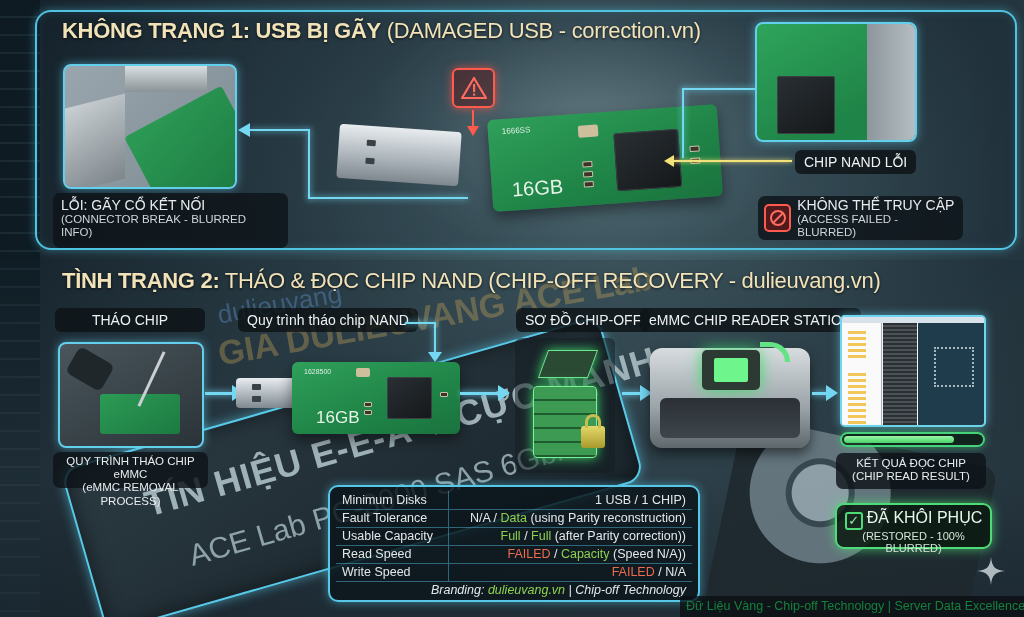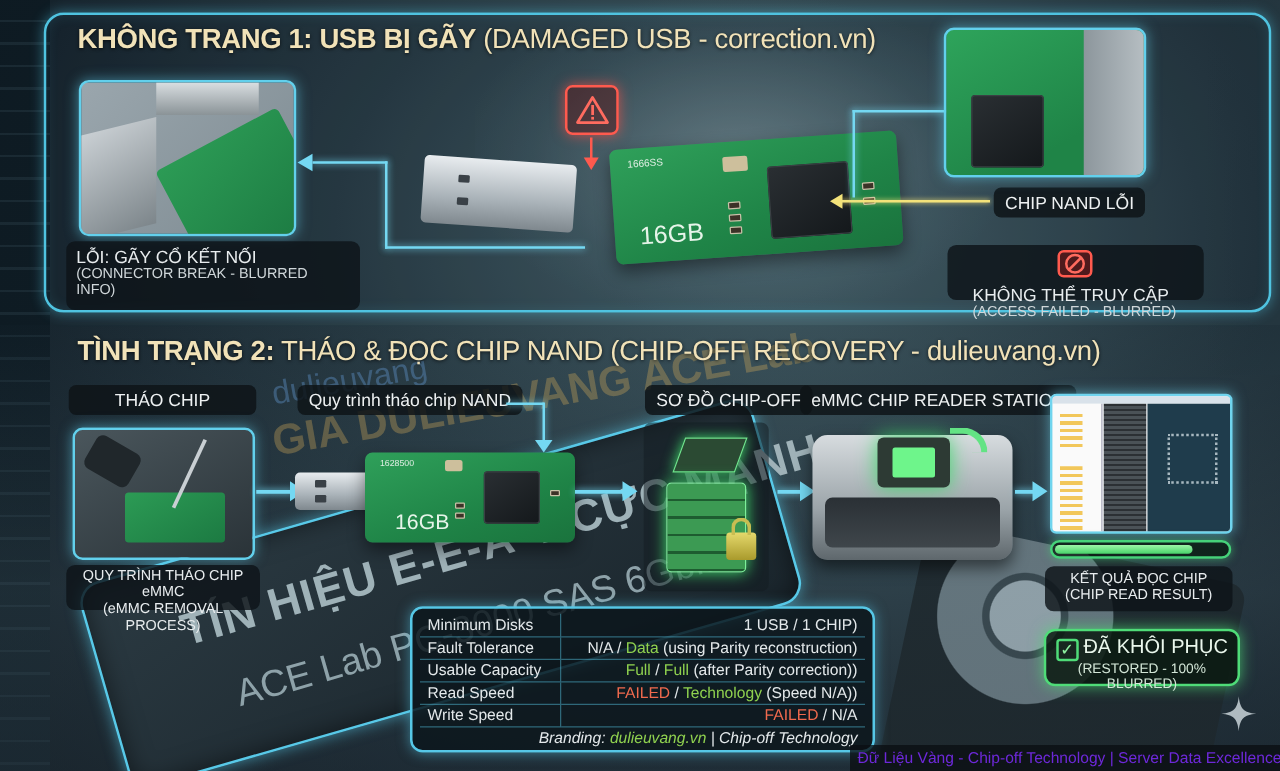--- a/index.html
+++ b/index.html
@@ -148,21 +148,21 @@
     text-align:center; padding-top:4px;
   }
   .restored .l1 { font-size:16px; color:#eaf7ec; }
   .restored .l2 { font-size:11px; color:#d3e6d7; }
   .check {
     display:inline-flex; width:18px; height:18px; border:2px solid #4fdc78; border-radius:3px;
     align-items:center; justify-content:center; color:#8ef0a0; font-size:13px; vertical-align:-2px; margin-right:4px;
   }
   .footer {
     position:absolute; left:680px; top:596px; width:344px; height:21px; background: rgba(10,14,18,.78);
-    color:#6d28d9; font-size:12.5px; line-height:21px; padding-left:6px; white-space:nowrap;
+    color:#15803d; font-size:12.5px; line-height:21px; padding-left:6px; white-space:nowrap;
   }
   .sparkle {
     position:absolute; left:976px; top:556px; width:30px; height:30px;
   }
   .screen {
     position:absolute; left:840px; top:315px; width:146px; height:112px;
     border:2px solid #6fd4ee; border-radius:5px; overflow:hidden; background:#f3f5f7;
     box-shadow:0 0 10px rgba(111,212,238,.6);
   }
 </style>
@@ -234,21 +234,21 @@
 <div class="pill" style="left:795px;top:150px;">CHIP NAND LỖI</div>
 
 <div class="arrow-line" style="left:682px;top:88px;width:2px;height:70px;"></div>
 <div class="arrow-line" style="left:682px;top:88px;width:75px;height:2px;"></div>
 
 <div class="photo" style="left:755px;top:22px;width:162px;height:120px;background:linear-gradient(150deg,#2ea45b 0%,#1f8447 70%);">
   <div class="chip" style="left:20px;top:52px;width:58px;height:58px;"></div>
   <div style="position:absolute;left:110px;top:0;width:52px;height:120px;background:linear-gradient(90deg,#8c969c,#b9c1c5);"></div>
 </div>
 
-<div class="label-box" style="left:758px;top:196px;width:205px;height:44px;padding-left:6px;display:flex;align-items:center;gap:6px;flex-direction:column;">
+<div class="label-box" style="left:758px;top:196px;width:205px;height:44px;padding-left:6px;display:flex;align-items:center;gap:6px;">
   <span class="access-icon">
     <svg width="18" height="18" viewBox="0 0 18 18">
         <circle cx="9" cy="9" r="7" fill="none" stroke="#ff6b5f" stroke-width="2"></circle>
         <line x1="4" y1="14" x2="14" y2="4" stroke="#ff6b5f" stroke-width="2"></line>
       </svg>
   </span>
   <span>
     <div class="l1">KHÔNG THỂ TRUY CẬP</div>
     <div class="l2">(ACCESS FAILED - BLURRED)</div>
   </span>
@@ -355,21 +355,21 @@
         <tr>
           <td class="k">Fault Tolerance</td>
           <td class="v"><span>N/A / </span><span class="g">Data</span><span> (using Parity reconstruction)</span></td>
         </tr>
         <tr>
           <td class="k">Usable Capacity</td>
           <td class="v"><span class="g">Full</span><span> / </span><span class="g">Full</span><span> (after Parity correction))</span></td>
         </tr>
         <tr>
           <td class="k">Read Speed</td>
-          <td class="v"><span class="r">FAILED</span><span> / </span><span class="g">Technology</span><span> (Speed N/A))</span></td>
+          <td class="v"><span class="r">FAILED</span><span> / </span><span class="g">Capacity</span><span> (Speed N/A))</span></td>
         </tr>
         <tr>
           <td class="k">Write Speed</td>
           <td class="v"><span class="r">FAILED</span><span> / N/A</span></td>
         </tr>
       </tbody>
     <tbody>
         <tr class="brand">
       <td colspan="2">
         <span>Branding: </span><span class="g">dulieuvang.vn</span><span> | Chip-off Technology</span>

